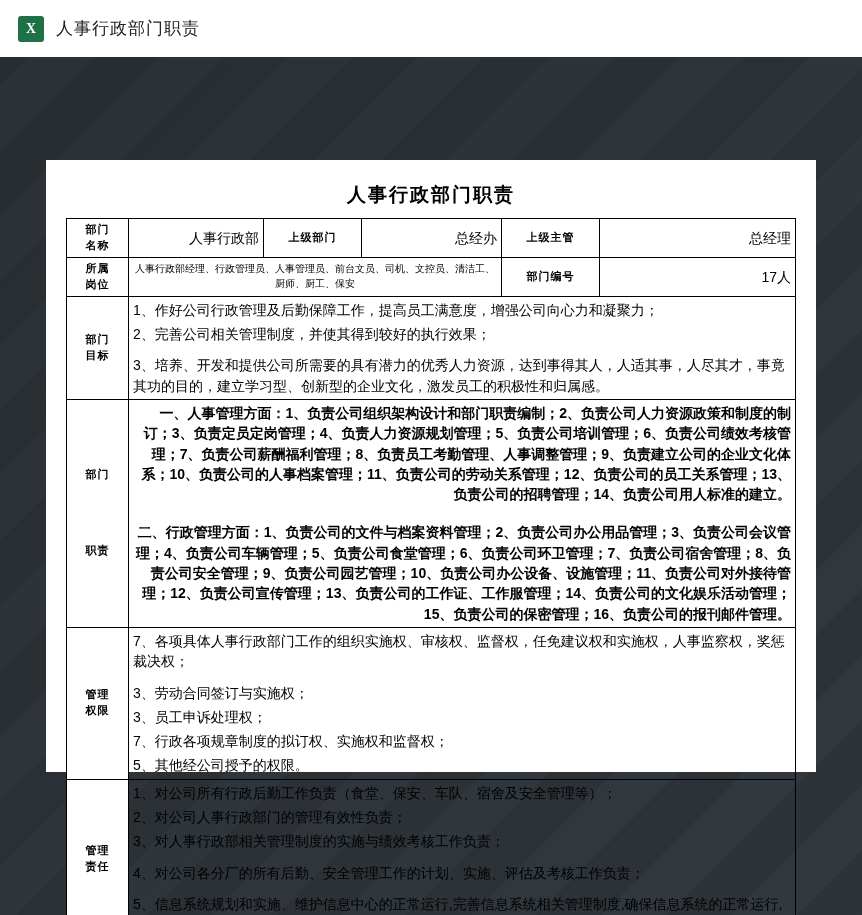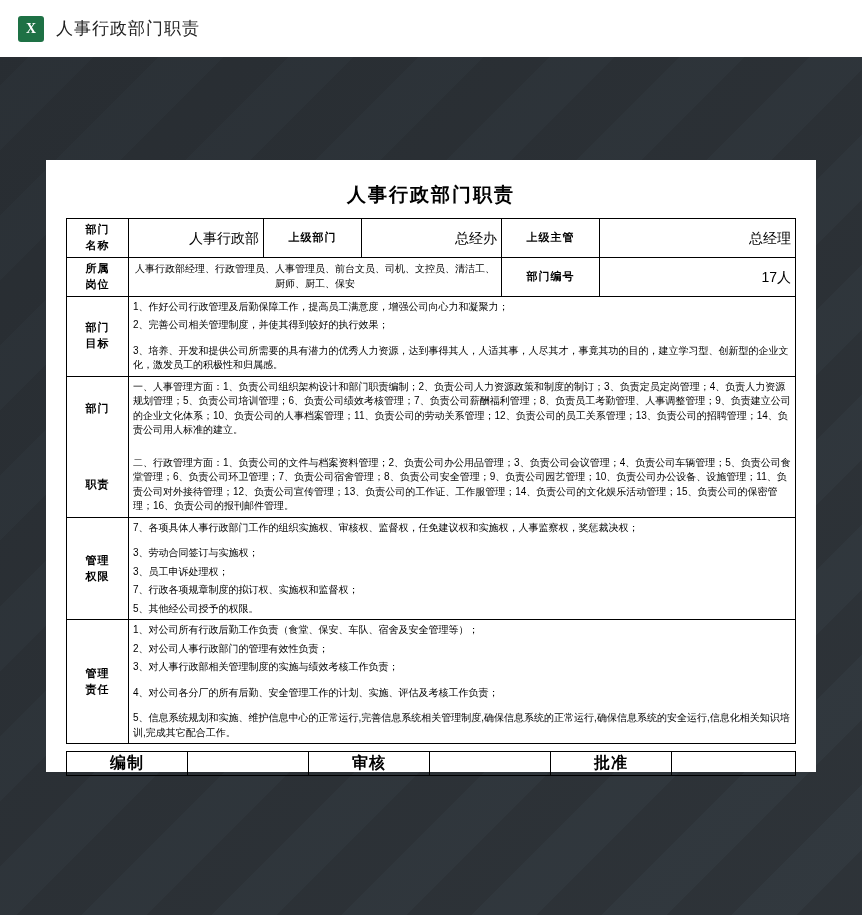--- a/index.html
+++ b/index.html
@@ -107,27 +107,27 @@
     text-align: right;
     font-size: 14px;
   }
   td.valleft {
     text-align: center;
     font-size: 10px;
     padding-left: 6px;
   }
   td.body {
     text-align: left;
-    font-size: 10px;
+    font-size: 14px;
     padding: 5px 6px;
     vertical-align: top;
   }
   .p { margin: 0 0 4px 0; }
   .p:last-child { margin-bottom: 0; }
-  .b { font-weight: normal; }
+  .b { font-weight: bold; text-align: right; }
   .spacer { height: 7px; }
 
   table.sign {
     width: 100%;
     border-collapse: collapse;
     table-layout: fixed;
     margin-top: 7px;
     font-size: 16px;
   }
   table.sign td {

